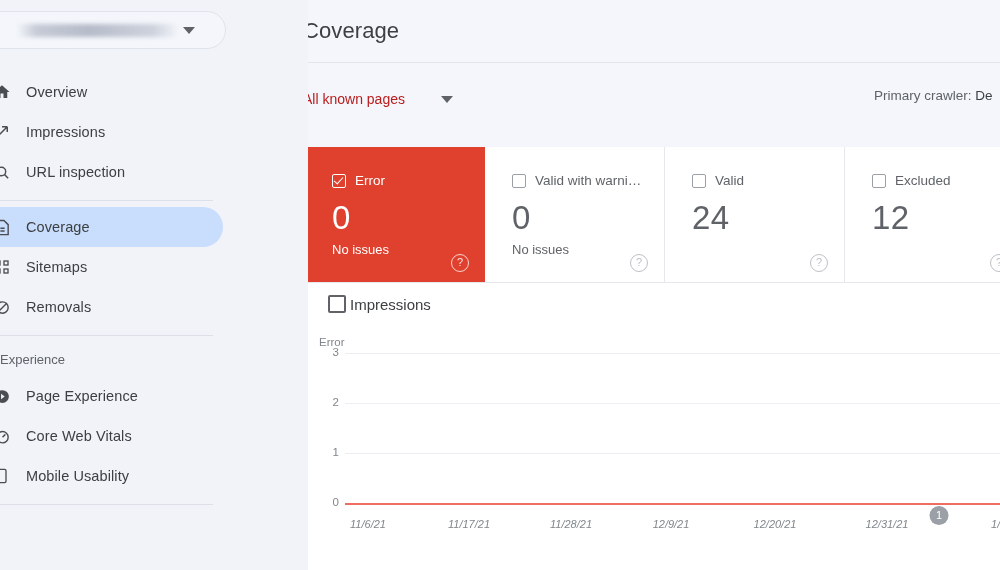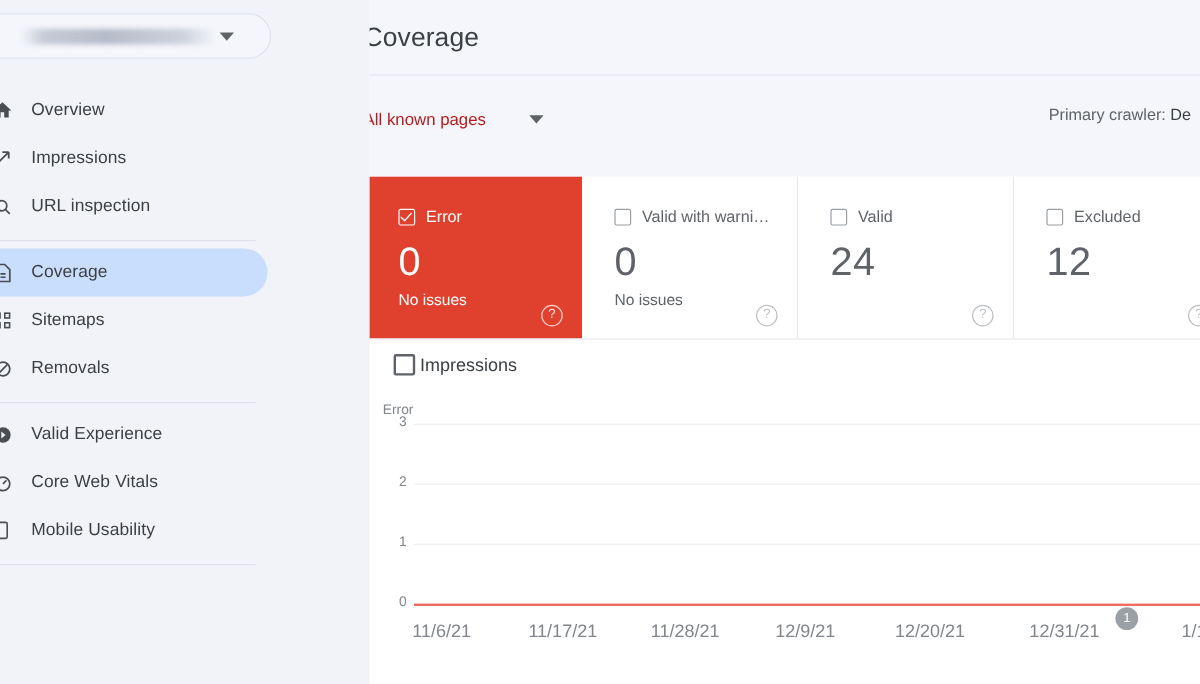--- a/index.html
+++ b/index.html
@@ -337,24 +337,25 @@
   }
   .xaxis {
     position: absolute;
     left: 14px;
     top: 235px;
     width: 686px;
     height: 30px;
   }
   .xtick {
     position: absolute;
-    font-size: 15px;
+    font-size: 11px;
     color: #80868b;
     transform: translateX(-50%);
     white-space: nowrap;
+    font-style: italic;
   }
   .annot-marker {
     position: absolute;
     left: 634px;
     top: 223px;
     width: 19px; height: 19px;
     border-radius: 50%;
     background: #9aa0a6;
     color: #ffffff;
     font-size: 11px;
@@ -435,29 +436,30 @@
           <svg width="17" height="17" viewBox="0 0 24 24" fill="none" stroke="currentColor" stroke-width="2">
               <circle cx="12" cy="12" r="8"></circle>
               <path d="M6 18L18 6"></path>
             </svg>
         </span>
         <span class="n-label">Removals</span>
       </div>
 
       <div class="nav-divider"></div>
 
+      <div class="nav-section">Experience</div>
 
       <div class="nav-item">
         <span class="n-icon">
           <svg width="17" height="17" viewBox="0 0 24 24" fill="currentColor">
               <circle cx="12" cy="12" r="9"></circle>
               <path d="M10 8l5 4-5 4z" fill="#f1f3f9"></path>
             </svg>
         </span>
-        <span class="n-label">Valid Experience</span>
+        <span class="n-label">Page Experience</span>
       </div>
 
       <div class="nav-item">
         <span class="n-icon">
           <svg width="17" height="17" viewBox="0 0 24 24" fill="none" stroke="currentColor" stroke-width="2">
               <circle cx="12" cy="13" r="8"></circle>
               <path d="M12 13l4-4"></path>
             </svg>
         </span>
         <span class="n-label">Core Web Vitals</span>

